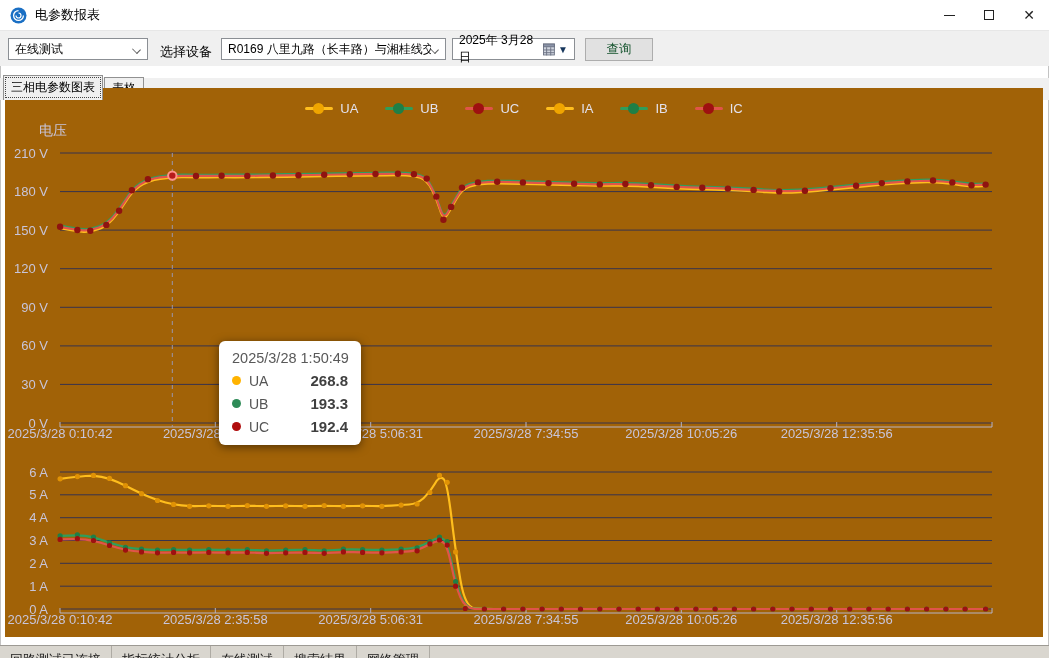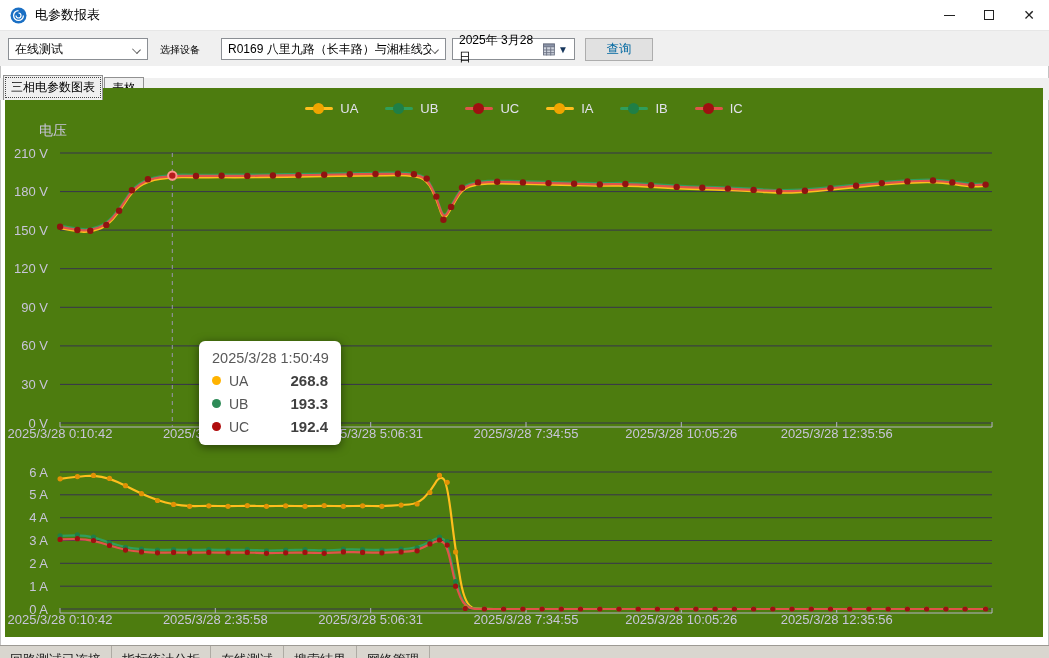--- a/index.html
+++ b/index.html
@@ -18,47 +18,47 @@
   .glyph-close { font-size:14px; color:#222; line-height:1; }
 
   
   .toolbar { height:36px; background:#f0f0f0; position:relative; border-top:1px solid #e7e7e7; }
   .combo, .datepicker { position:absolute; top:7px; height:22px; background:#fff;
     border:1px solid #8b8f94; display:flex; align-items:center; font-size:12px; color:#000; }
   .combo { padding:0 6px; }
   .combo .chev { margin-left:auto; width:8px; height:8px; position:relative; }
   .combo .chev::before { content:""; position:absolute; left:0; top:1px; width:6px; height:6px;
     border-right:1.4px solid #5a5a5a; border-bottom:1.4px solid #5a5a5a; transform:rotate(45deg) scale(1,.8); }
-  .tool-label { position:absolute; top:12px; font-size:10px; color:#000; }
+  .tool-label { position:absolute; top:12px; font-size:13px; color:#000; }
   .datepicker { padding:0 6px; }
   .cal-icon { width:13px; height:13px; margin-left:6px; }
   .dp-arrow { font-size:10px; color:#16365c; margin-left:3px; }
   .query-btn { position:absolute; top:7px; height:23px; background:#e1e1e1; border:1px solid #adadad;
-    font-size:12.5px; color:#0369a1; text-align:center; line-height:21px; }
+    font-size:12.5px; color:#14532d; text-align:center; line-height:21px; }
 
   
   .tabstrip { height:22px; background:#f0f0f0; display:flex; align-items:flex-end; padding-left:3px; position:relative;margin-top:12px; }
   .tab { font-size:12px; color:#000; border:1px solid #919191; border-bottom:none; background:#f0f0f0;
     padding:2px 7px 3px; margin-right:1px; white-space:nowrap; }
   .tab.active { padding:3px 7px 4px; outline:1px dotted #444; outline-offset:-3px; position:relative; z-index:2; }
 
   
-  .panel { position:absolute; left:5px; top:88px; width:1038px; height:549px; background:#4d7c0f; }
+  .panel { position:absolute; left:5px; top:88px; width:1038px; height:549px; background:#a16207; }
   .legend { position:absolute; left:0; right:0; top:13px; display:flex; justify-content:center; gap:27px; z-index:3; }
   .legend-item { display:flex; align-items:center; gap:7px; }
   .legend-marker { position:relative; width:28px; height:11px; }
   .legend-marker .ln { position:absolute; left:0; right:0; top:4px; height:3px; border-radius:2px; }
   .legend-marker .dt { position:absolute; left:8px; top:0; width:11px; height:11px; border-radius:50%; }
   .legend-label { font-size:13px; color:#e3e2ee; }
   svg.chart { position:absolute; left:0; }
   #chart0 { top:0; }
   #chart1 { top:362px; }
 
   
-  .tooltip { position:absolute; left:194px; top:253px; width:142px; background:#fff; border-radius:6px;
+  .tooltip { position:absolute; left:214px; top:253px; width:142px; background:#fff; border-radius:6px;
     box-shadow:0 2px 10px rgba(0,0,0,.5); padding:9px 13px 10px; z-index:5; }
   .tt-time { font-size:14.5px; color:#595959; margin-bottom:6px; white-space:nowrap; }
   .tt-row { display:flex; align-items:center; margin-top:6px; }
   .tt-dot { width:9px; height:9px; border-radius:50%; margin-right:8px; flex:none; }
   .tt-label { font-size:14px; color:#555; }
   .tt-value { margin-left:auto; font-size:15px; font-weight:bold; color:#404040; }
 
   
   .strip { position:absolute; left:0; top:645px; width:1049px; height:13px; background:#d9d6cf;
     border-top:1px solid #9d9a94; overflow:hidden; white-space:nowrap; }

